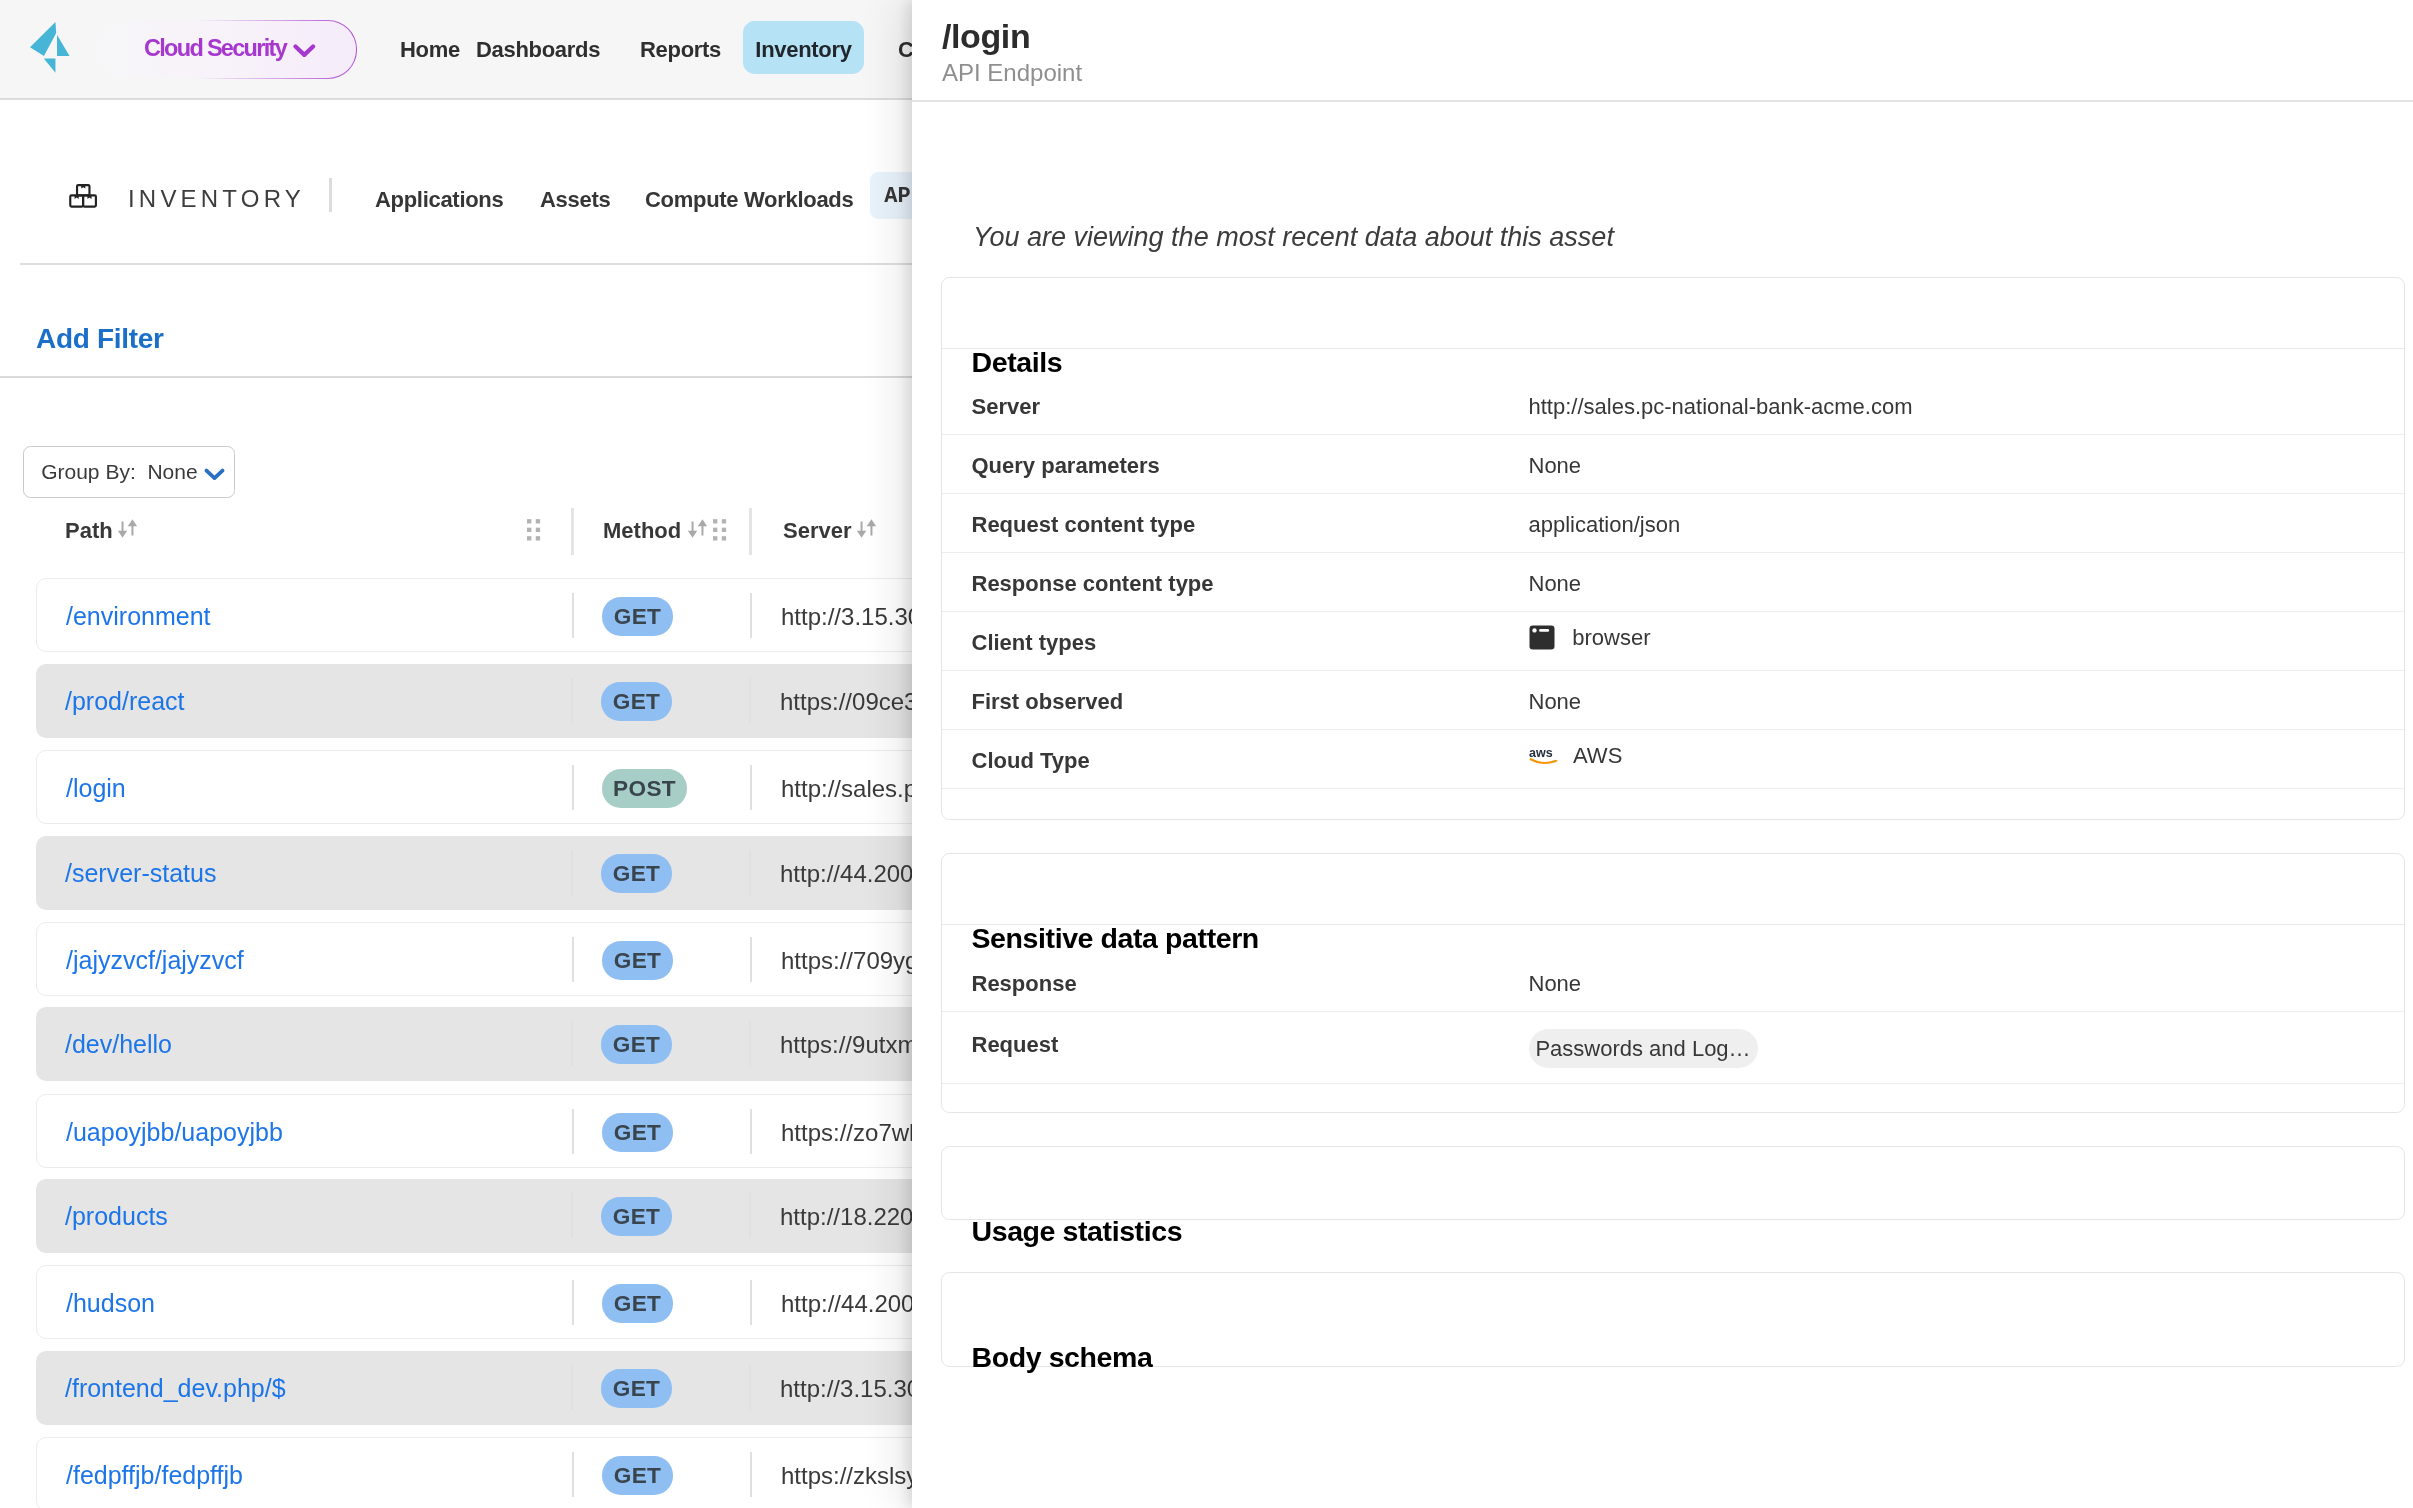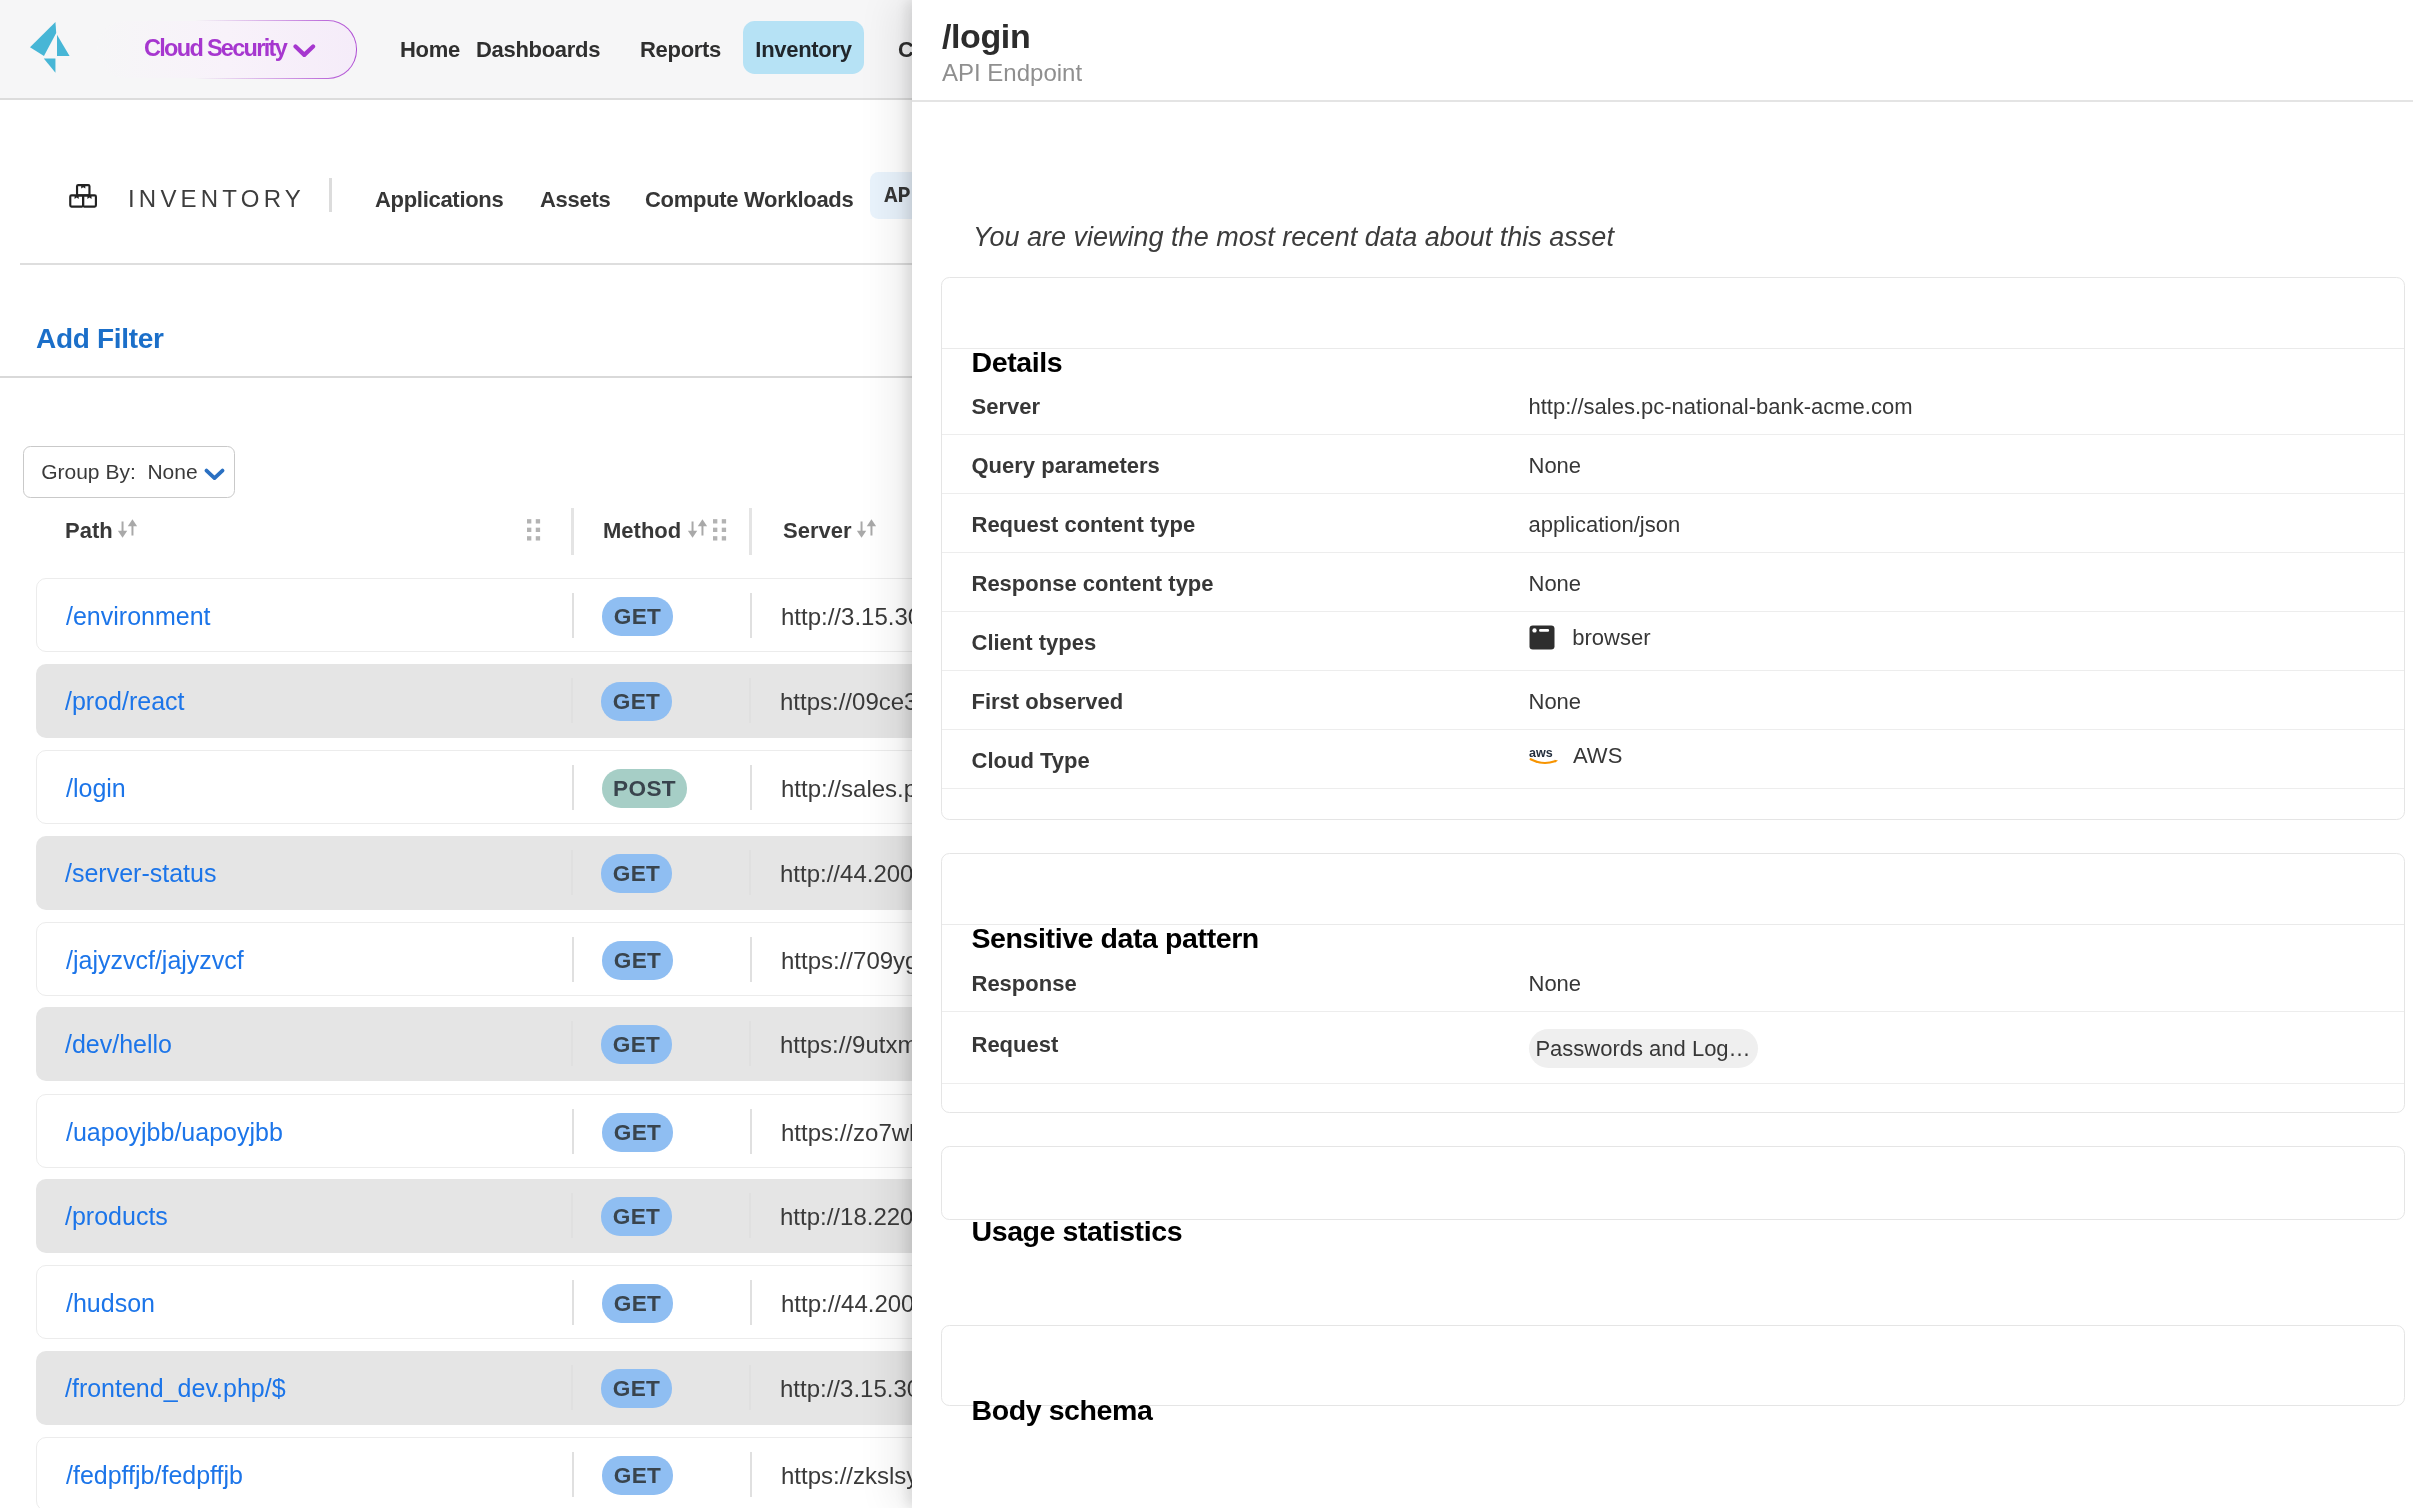--- a/index.html
+++ b/index.html
@@ -345,19 +345,19 @@
       </div>
     </div>
   </div>
 
   <div class="card" style="top:1146px;height:74px">
     <div class="cardHead noline">
         <div>Usage statistics</div>
       </div>
   </div>
 
-  <div class="card" style="top:1325px;height:81px">
+  <div class="card" style="top:1272px;height:95px">
     <div class="cardHead noline">
         <div>Body schema</div>
       </div>
   </div>
 </div>
 
 
 </body></html>

